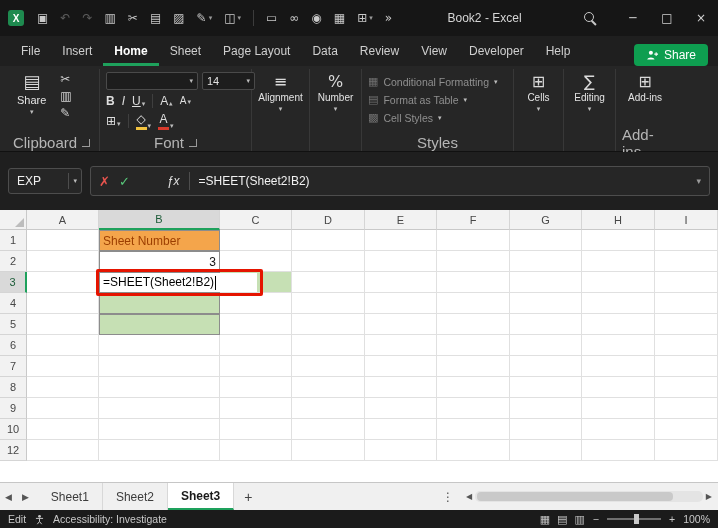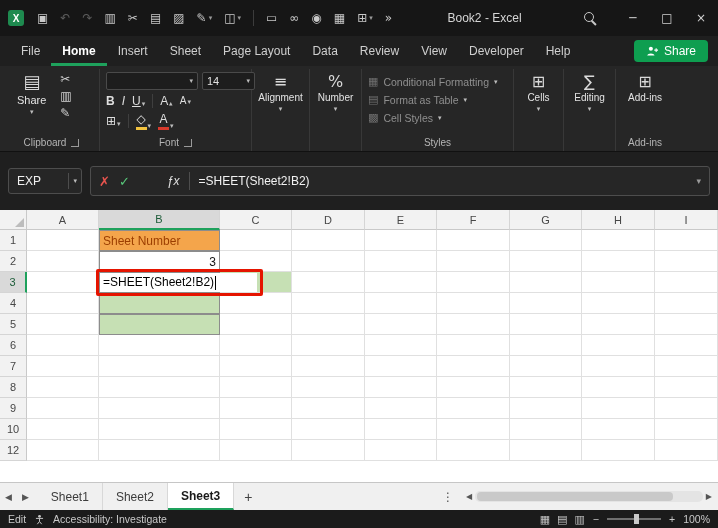--- a/index.html
+++ b/index.html
@@ -22,33 +22,33 @@
   .tb-divider{width:1px;height:16px;background:#3c3c3c;margin:0 5px;}
   .tb-title{margin:0 auto;font-size:12px;color:#d6d6d6;white-space:nowrap;}
   .tb-search{width:16px;height:16px;position:relative;margin:0 18px 0 10px;flex:0 0 auto;}
   .tb-search::before{content:'';position:absolute;width:8px;height:8px;border:1.5px solid #c9c9c9;border-radius:50%;left:2px;top:2px;}
   .tb-search::after{content:'';position:absolute;width:6px;height:1.5px;background:#c9c9c9;transform:rotate(45deg);left:9px;top:12px;}
   .win-controls{display:flex;height:36px;flex:0 0 auto;}
   .winbtn{width:34px;height:36px;display:flex;align-items:center;justify-content:center;font-size:12px;color:#d0d0d0;
     font-family:"DejaVu Sans",sans-serif;}
 
   
-  .tabrow{height:30px;background:var(--chrome-mid);display:flex;align-items:center;padding:0 10px;}
+  .tabrow{height:30px;background:var(--chrome-mid);display:flex;align-items:flex-end;padding:0 10px;}
   .rtabs{display:flex;align-items:stretch;height:30px;flex:1;}
   .rtab{padding:0 11px;font-size:12px;color:#cfcfcf;display:flex;align-items:center;white-space:nowrap;}
   .rtab.active{color:#ffffff;font-weight:bold;border-bottom:3px solid var(--accent);padding-top:3px;}
   .share-btn{background:var(--share);border:none;color:#fff;font-size:12px;border-radius:4px;height:22px;
     display:flex;align-items:center;gap:5px;padding:0 12px;margin-left:8px;}
 
   
   .ribbon{height:86px;background:var(--ribbon);display:flex;padding:3px 4px 0 4px;border-bottom:1px solid #111;}
   .rgroup{display:flex;flex-direction:column;border-right:1px solid #383838;padding:0 6px;}
   .rgroup:last-child{border-right:none;}
   .rg-content{flex:1;display:flex;align-items:flex-start;}
-  .rg-label{height:17px;font-size:10px;color:var(--txt-dim);display:flex;align-items:center;justify-content:center;gap:5px;}
+  .rg-label{height:17px;font-size:15px;color:var(--txt-dim);display:flex;align-items:center;justify-content:center;gap:5px;}
   .launcher{width:8px;height:8px;border-right:1px solid #9a9a9a;border-bottom:1px solid #9a9a9a;display:inline-block;}
   .paste-btn{display:flex;flex-direction:column;align-items:center;color:var(--txt-light);font-size:11px;padding:3px 7px;gap:2px;}
   .paste-btn .big-ic{font-size:18px;line-height:20px;font-family:"DejaVu Sans",sans-serif;color:#d9d9d9;}
   .chev{font-size:7px;color:#bdbdbd;font-family:"DejaVu Sans",sans-serif;}
   .mini-col{display:flex;flex-direction:column;gap:4px;margin:4px 0 0 7px;}
   .mini-col .mbtn{font-size:12px;line-height:13px;color:#d4d4d4;font-family:"DejaVu Sans",sans-serif;}
   .font-rows{display:flex;flex-direction:column;gap:3px;margin-top:3px;}
   .combo{height:18px;background:#1d1d1d;border:1px solid #4a4a4a;border-radius:2px;color:#e2e2e2;font-size:11px;
     display:flex;align-items:center;justify-content:space-between;padding:0 4px;}
   .combo .chev{margin-left:4px;}
@@ -150,22 +150,22 @@
     <div class="win-controls">
       <span class="winbtn">─</span>
       <span class="winbtn">□</span>
       <span class="winbtn">×</span>
     </div>
   </div>
 
   <div class="tabrow">
     <div class="rtabs" id="ribbon-tabs">
         <div class="rtab">File</div>
+        <div class="rtab">Insert</div>
         <div class="rtab active">Home</div>
-        <div class="rtab">Insert</div>
         <div class="rtab">Sheet</div>
         <div class="rtab">Page Layout</div>
         <div class="rtab">Data</div>
         <div class="rtab">Review</div>
         <div class="rtab">View</div>
         <div class="rtab">Developer</div>
         <div class="rtab">Help</div>
       </div>
     <button class="share-btn">
       <svg width="13" height="13" viewBox="0 0 16 16">

